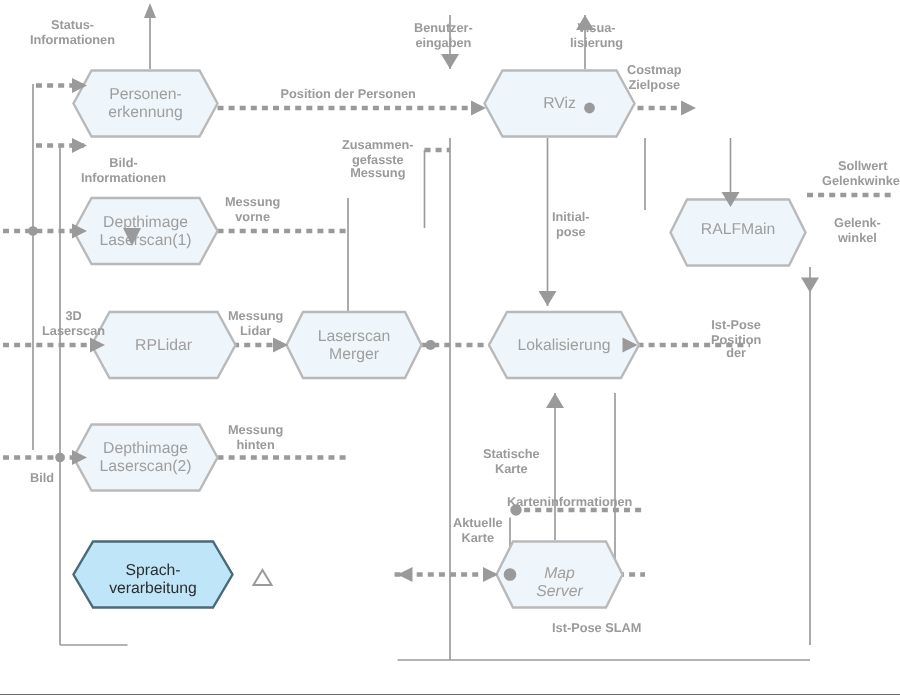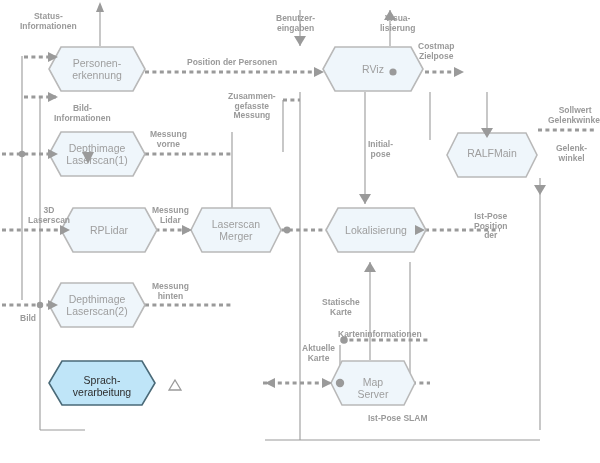--- a/index.html
+++ b/index.html
@@ -196,21 +196,21 @@
     <svg width="108" height="46" viewBox="0 0 108 46">
         <polygon points="14,1 94,1 107,23 94,45 14,45 1,23" fill="#bfe5f8" stroke="#4a6a78" stroke-width="1.6"></polygon>
       </svg>
     <div class="hexlabel">
       <span class="ln">Sprach-</span>
       <span class="ln">verarbeitung</span>
     </div>
   </div>
 
 
-  <div class="hexwrap" style="left:330px;top:360px;width:86px;height:56px;">
+  <div class="hexwrap" style="left:330px;top:360px;width:86px;height:56px;font-style:italic;">
     <svg width="86" height="46" viewBox="0 0 86 46">
         <polygon points="12,1 74,1 85,23 74,45 12,45 1,23" fill="#eff6fb" stroke="#b9b9b9" stroke-width="1.6"></polygon>
       </svg>
     <div class="hexlabel">
       <span class="ln">Map</span>
       <span class="ln">Server</span>
     </div>
   </div>
 
   <div class="hexwrap" style="left:325px;top:207px;width:102px;height:46px;">

